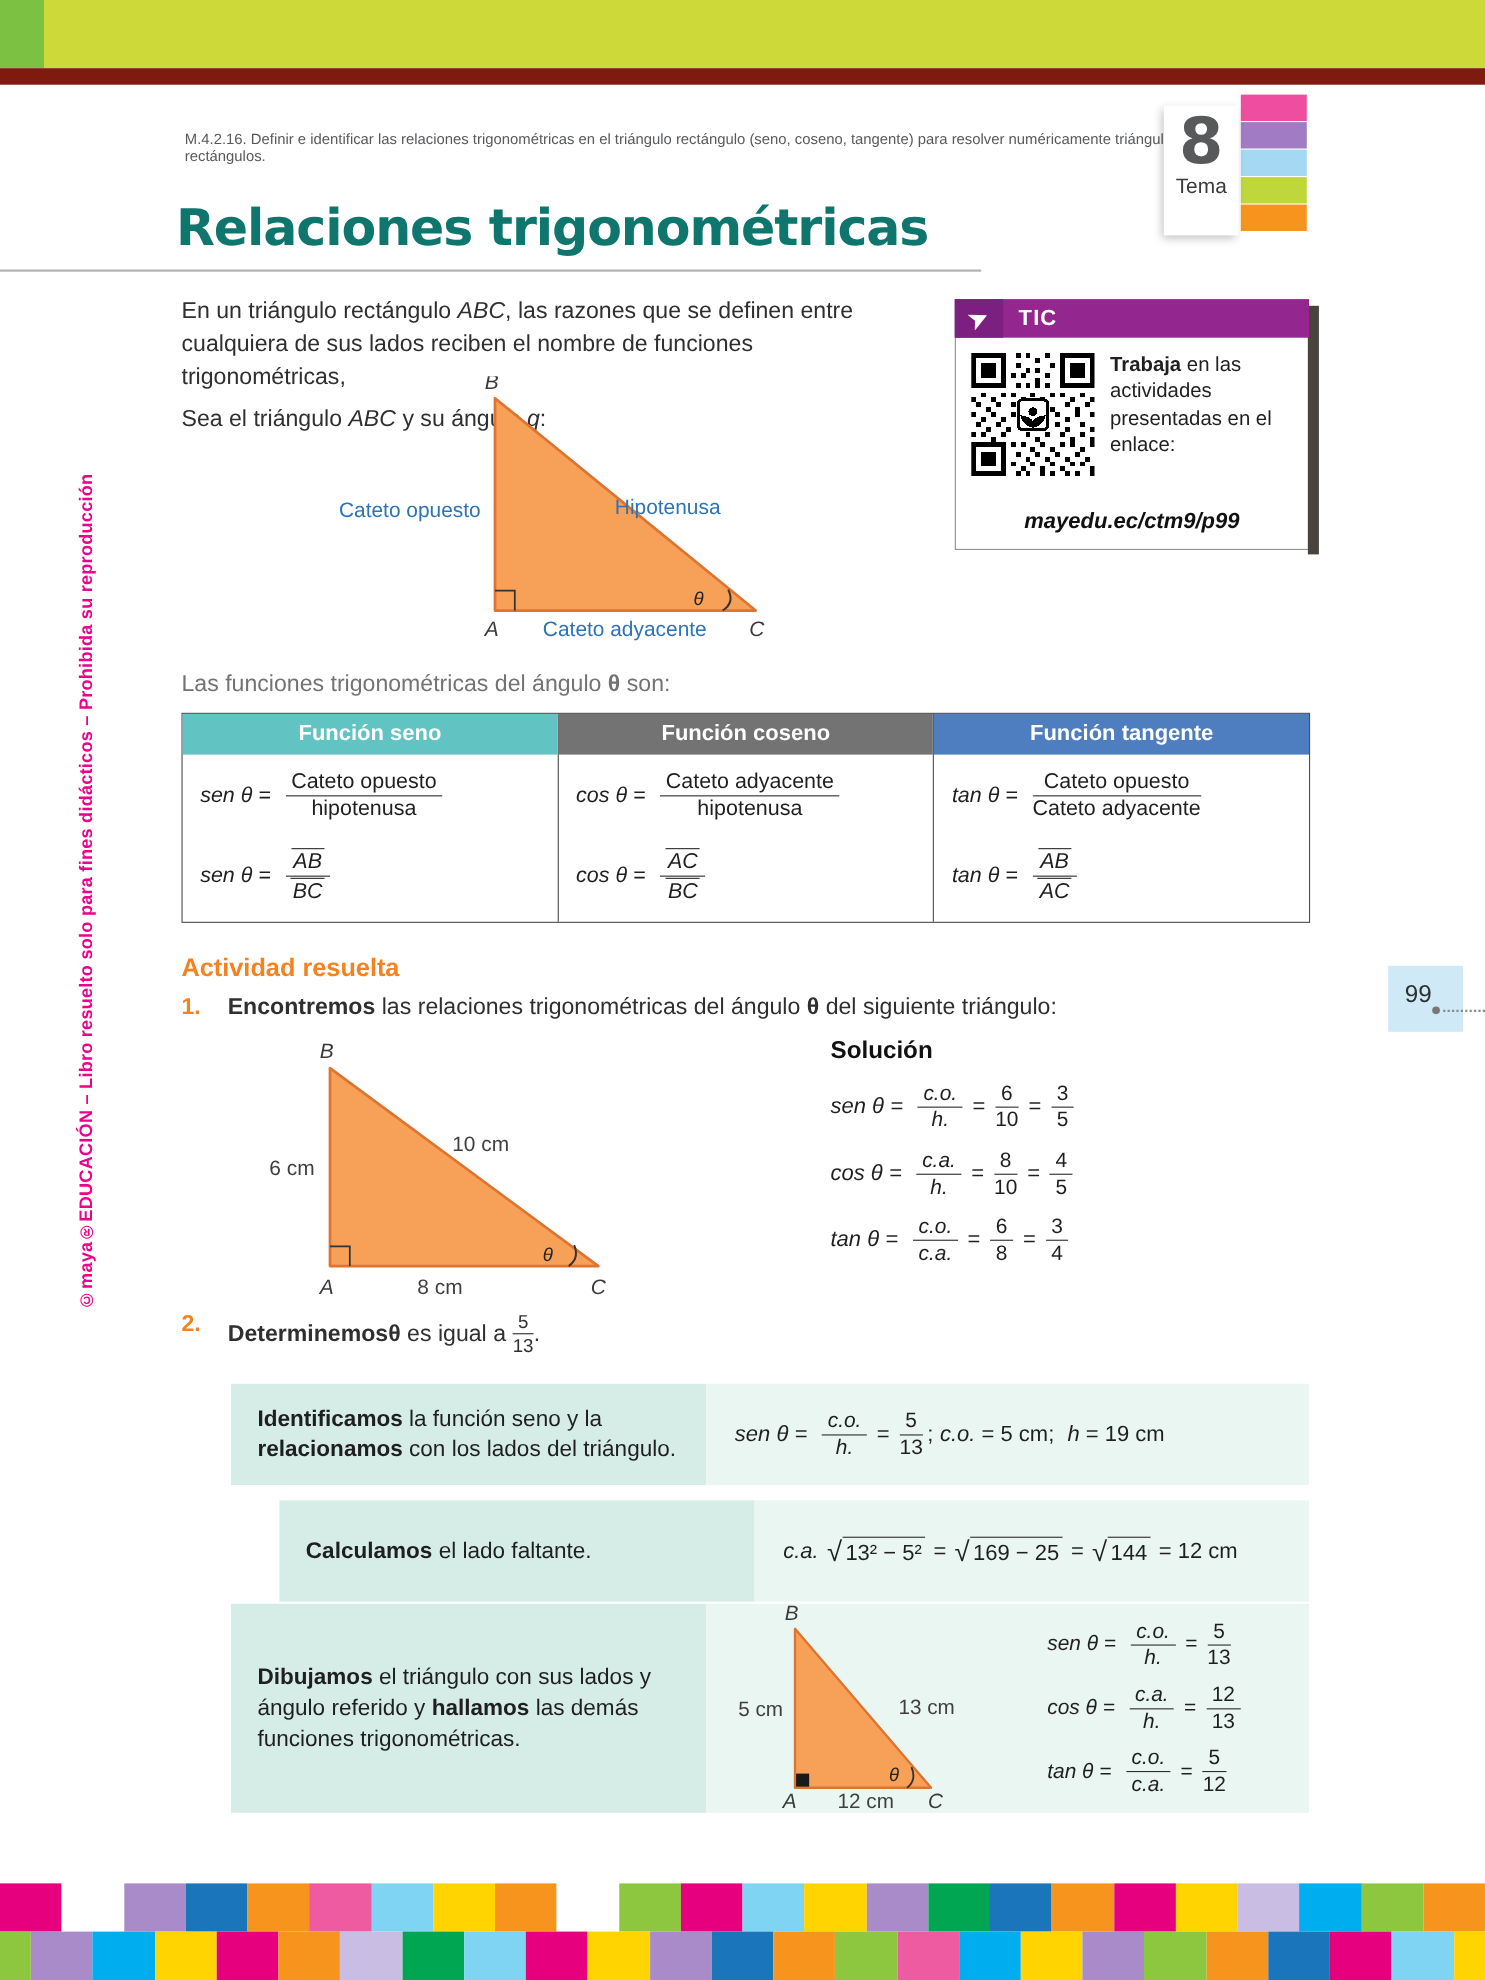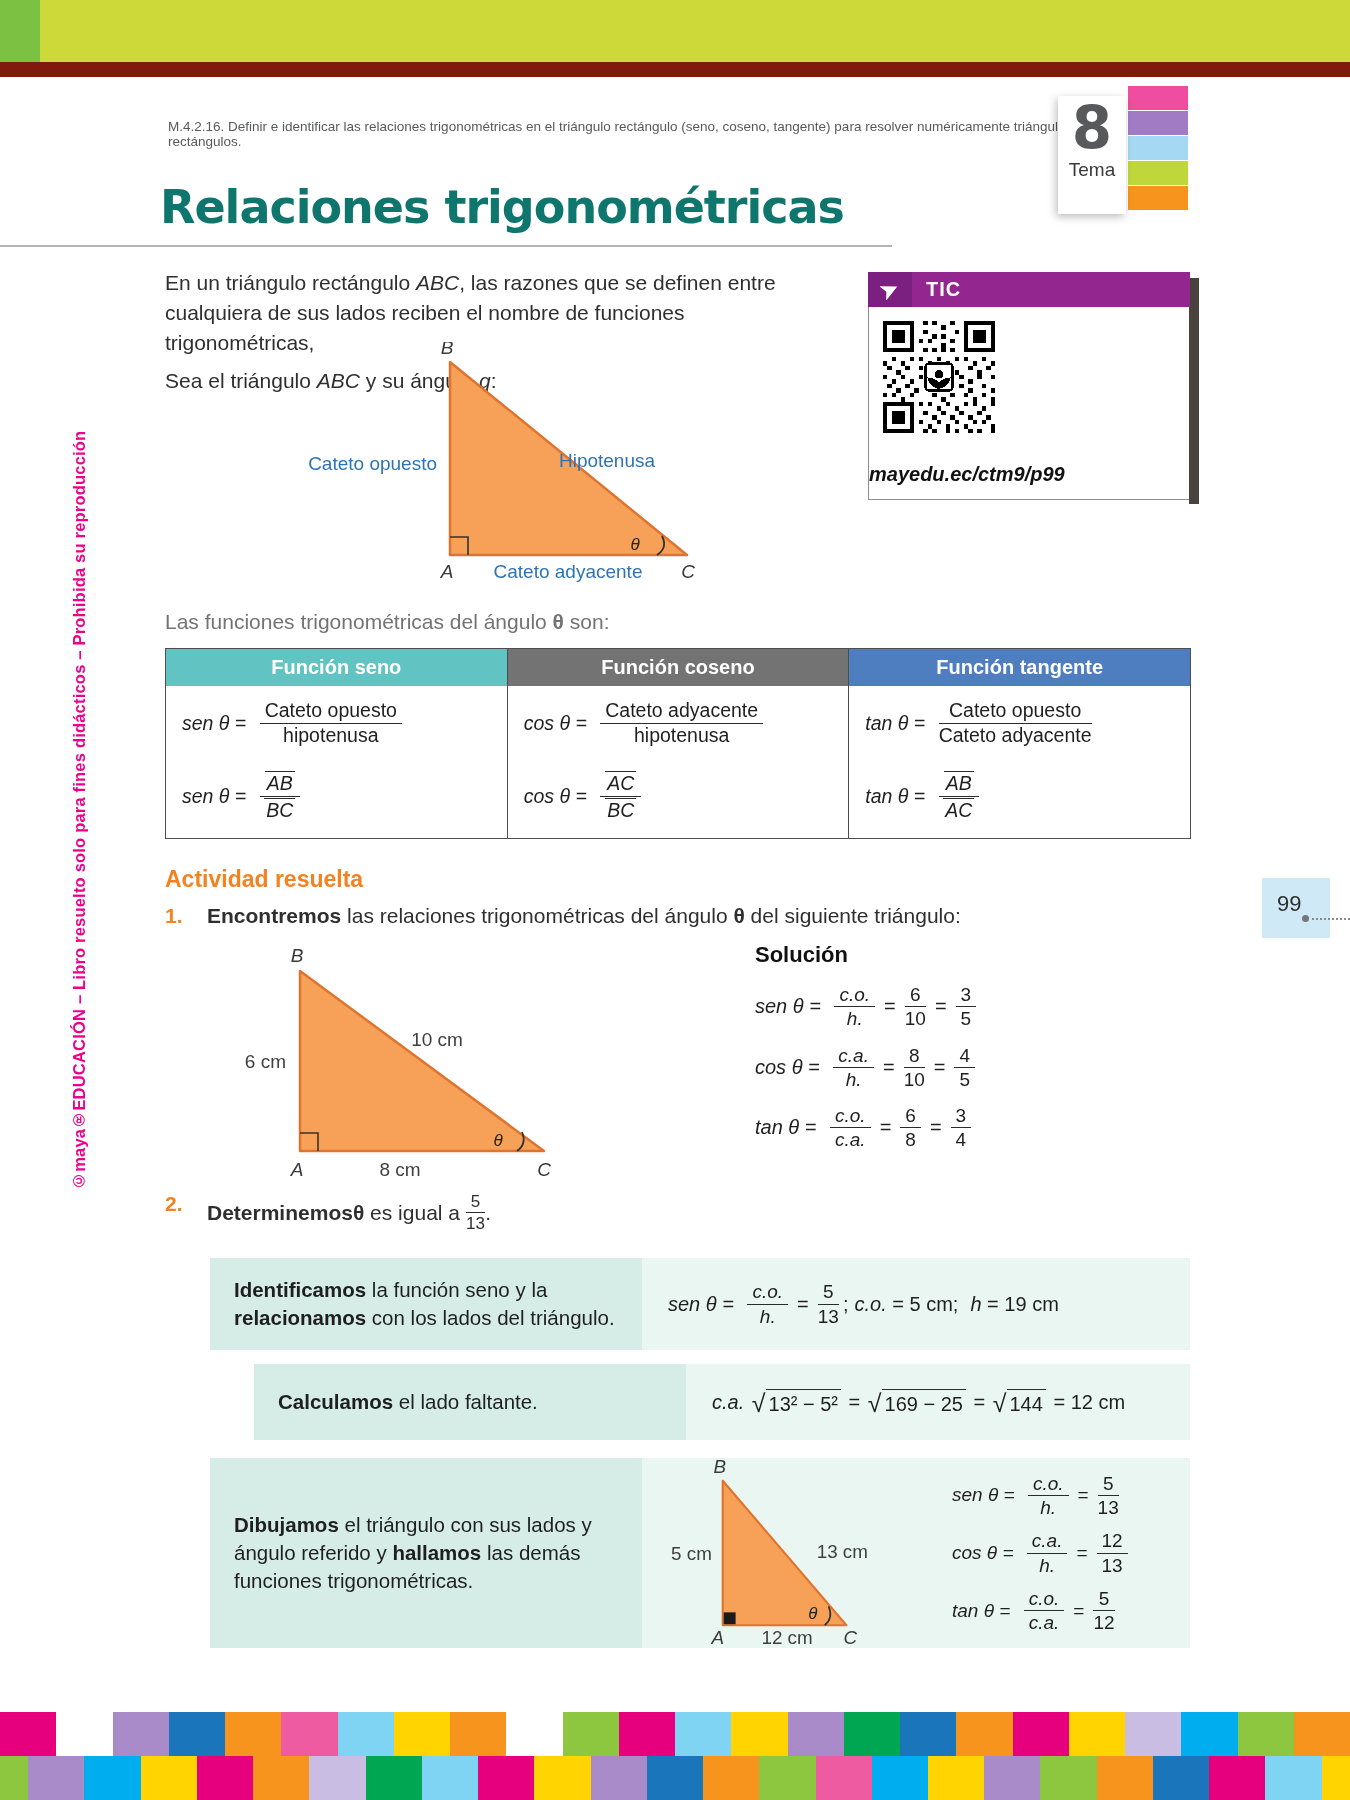--- a/index.html
+++ b/index.html
@@ -39,21 +39,21 @@
   .theta-label{font-style:italic;font-size:17px;fill:#222;}
 
   
   .tic{position:absolute;top:272px;left:868px;width:322px;height:228px;background:#fff;border:1.5px solid #8f8f8f;}
   .tic-fold{position:absolute;top:5px;right:-10px;width:10px;height:226px;}
   .tic-header{position:absolute;top:-1px;left:-1px;width:calc(100% + 2px);height:35px;display:flex;align-items:center;}
   .tic-icon{width:44px;height:35px;display:flex;align-items:center;justify-content:center;}
   .tic-title{color:#fff;font-weight:bold;font-size:20px;margin-left:14px;letter-spacing:1px;}
   .qr{position:absolute;top:48px;left:14px;}
   .tic-text{position:absolute;top:46px;left:140px;width:172px;font-size:18.5px;line-height:1.32;color:#1f1f1f;}
-  .tic-link{position:absolute;top:190px;left:0;width:100%;text-align:left;font-style:italic;font-weight:600;font-size:20px;color:#111;cursor:pointer;}
+  .tic-link{position:absolute;top:190px;left:0;width:100%;text-align:center;font-style:italic;font-weight:600;font-size:20px;color:#111;cursor:pointer;}
 
   .fnline{position:absolute;top:610px;left:165px;font-size:21px;color:#737373;}
 
   
   .trig-table{position:absolute;top:648px;left:165px;width:1026px;display:flex;border:1.5px solid #4d4d4d;background:#fff;}
   .trig-col{flex:1;border-right:1.5px solid #4d4d4d;}
   .trig-col:last-child{border-right:none;}
   .trig-head{height:37px;display:flex;align-items:center;justify-content:center;color:#fff;font-weight:bold;font-size:20px;}
   .trig-body{padding:14px 16px 16px;height:152px;display:flex;flex-direction:column;justify-content:space-between;}
   .formula{display:flex;align-items:center;font-size:19.5px;color:#1f1f1f;}
@@ -75,21 +75,21 @@
   .sol-title{font-size:22px;font-weight:bold;color:#111;margin-bottom:16px;}
   .eq{display:flex;align-items:center;font-size:20px;color:#1f1f1f;margin-bottom:15px;}
   .eq .eqs{margin:0 9px;}
   .eq .frac{font-size:19px;}
 
   
   .step{position:absolute;left:210px;width:980px;display:flex;}
   .step-label{width:432px;flex:none;padding:14px 24px;font-size:20.5px;line-height:1.38;color:#1f1f1f;display:flex;flex-direction:column;justify-content:center;}
   .step-content{flex:1;display:flex;align-items:center;padding-left:26px;font-size:20px;}
   .step1{top:1258px;height:92px;}
-  .step2{top:1364px;height:76px;padding-left:44px;}
+  .step2{top:1364px;height:92px;padding-left:44px;}
   .step3{top:1458px;height:190px;}
   .step .eq{margin-bottom:0;}
   .sp{margin:0 6px 0 4px;}
   .pre{white-space:pre;}
 
   .rad{display:inline-flex;align-items:stretch;margin:0 2px;}
   .rsign{font-size:25px;line-height:1;align-self:flex-end;}
   .rbody{border-top:1.6px solid #2b2b2b;padding:3px 3px 0;}
 
   .d3wrap{width:300px;flex:none;display:flex;justify-content:center;}
@@ -186,20 +186,21 @@
           <rect x="1" y="19" width="5" height="5" fill="#fff"></rect>
           <rect x="2" y="20" width="3" height="3" fill="#000"></rect>
       </g>
       <path fill="#000" d="M9 0h1v1H9z M11 0h1v1h-1z M13 1h1v1h-1z M15 0h1v1h-1z M16 2h1v1h-1z M9 2h1v1H9z M11 3h1v1h-1z M13 3h1v1h-1z M8 4h1v1H8z M10 4h1v1h-1z M13 5h1v1h-1z M15 4h1v1h-1z M9 6h1v1H9z M11 6h1v1h-1z M13 6h1v1h-1z M15 6h1v1h-1z M0 9h1v1H0z M2 8h1v1H2z M4 9h1v1H4z M6 8h1v1H6z M8 8h1v1H8z M10 9h1v1h-1z M12 8h1v1h-1z M14 9h1v1h-1z M16 8h1v1h-1z M18 8h1v1h-1z M20 9h1v1h-1z M22 8h1v1h-1z M24 9h1v1h-1z M1 10h1v1H1z M3 11h1v1H3z M5 10h1v1H5z M8 10h1v1H8z M16 11h1v1h-1z M19 10h1v1h-1z M21 11h1v1h-1z M23 10h1v1h-1z M0 12h1v1H0z M2 13h1v1H2z M4 12h1v1H4z M6 13h1v1H6z M8 12h1v1H8z M17 12h1v1h-1z M19 13h1v1h-1z M21 12h1v1h-1z M24 12h1v1h-1z M1 14h1v1H1z M3 15h1v1H3z M5 14h1v1H5z M7 15h1v1H7z M17 14h1v1h-1z M19 15h1v1h-1z M22 14h1v1h-1z M24 15h1v1h-1z M0 16h1v1H0z M2 16h1v1H2z M4 17h1v1H4z M6 16h1v1H6z M11 16h1v1h-1z M13 17h1v1h-1z M15 16h1v1h-1z M18 16h1v1h-1z M20 17h1v1h-1z M22 16h1v1h-1z M24 17h1v1h-1z M8 18h1v1H8z M10 18h1v1h-1z M12 19h1v1h-1z M14 18h1v1h-1z M16 19h1v1h-1z M18 18h1v1h-1z M20 18h1v1h-1z M22 19h1v1h-1z M24 18h1v1h-1z M9 20h1v1H9z M11 21h1v1h-1z M13 20h1v1h-1z M15 21h1v1h-1z M17 20h1v1h-1z M19 21h1v1h-1z M21 20h1v1h-1z M23 21h1v1h-1z M8 22h1v1H8z M10 23h1v1h-1z M12 22h1v1h-1z M14 23h1v1h-1z M16 22h1v1h-1z M18 23h1v1h-1z M20 22h1v1h-1z M22 22h1v1h-1z M24 23h1v1h-1z M9 24h1v1H9z M11 24h1v1h-1z M14 24h1v1h-1z M16 24h1v1h-1z M19 24h1v1h-1z M21 24h1v1h-1z M24 24h1v1h-1z"></path>
       <rect x="9.5" y="9.5" width="6" height="6" rx="0.8" fill="#fff" stroke="#000" stroke-width="0.6"></rect>
       <g fill="#000">
         <circle cx="12.5" cy="11.9" r="0.9"></circle>
         <path d="M12.5 15.2 q-2.2 -0.6 -2.6 -2.6 q2 0.2 2.6 1.2 q0.6 -1 2.6 -1.2 q-0.4 2 -2.6 2.6 z"></path>
       </g>
     </svg>
+    <div class="tic-text"><span class="b">Trabaja</span><span class="t"> en las actividades presentadas en el enlace:</span></div>
     <div class="tic-link">mayedu.ec/ctm9/p99</div>
   </div>
 
   <div class="fnline"><span class="t">Las funciones trigonométricas del ángulo </span><span class="b">θ</span><span class="t"> son:</span></div>
 
   <div class="trig-table">
     <div class="trig-col">
       <div class="trig-head" style="background: rgb(98, 196, 194);">
           <span>Función seno</span>
         </div>

